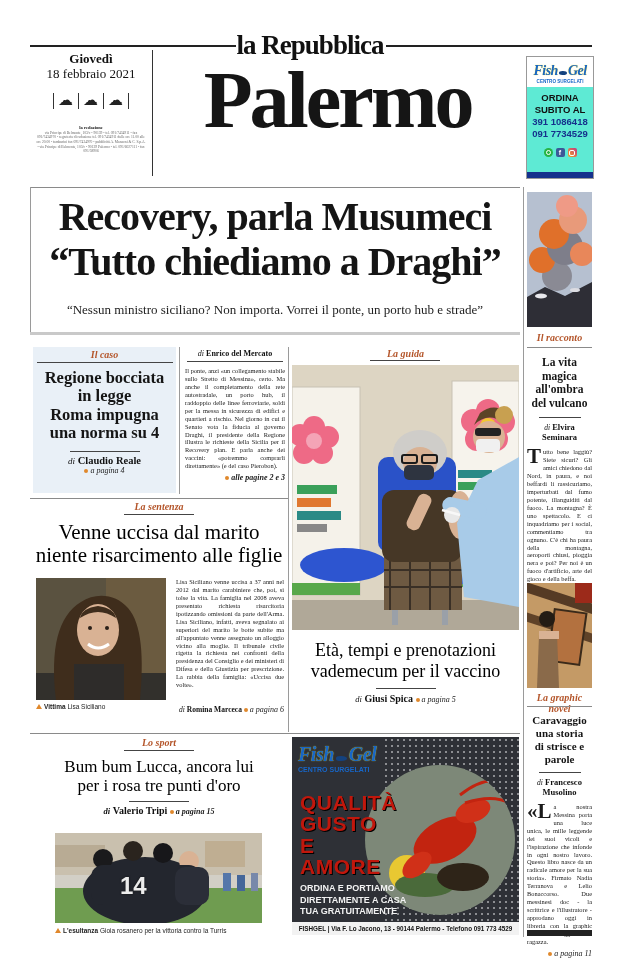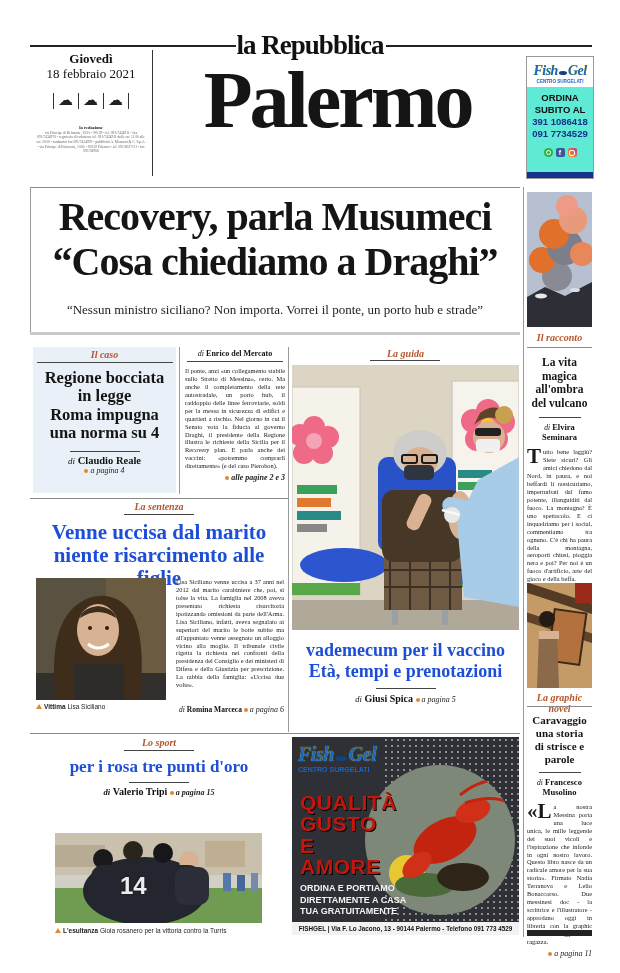--- a/index.html
+++ b/index.html
@@ -36,21 +36,21 @@
   .soc.fb{background:#3b5998;color:#fff;font:bold 7px/9px "Liberation Sans",sans-serif;text-align:center;}
   .soc.ig{background:linear-gradient(45deg,#f5a623,#c13584);}
   .soc.ig::after{content:"";display:block;width:4px;height:4px;border:1px solid #fff;border-radius:2px;margin:1.5px auto;}
   .adtop-bar{background:#15318c;}
   
   .lead-h{font-weight:bold;font-size:40px;letter-spacing:-1px;line-height:1.06;color:#151515;}
   .lead-sub{font-size:13px;color:#222;}
   
   .kicker{font-style:italic;font-weight:bold;font-size:10px;color:#b4552a;text-align:center;}
   .h-caso{font-weight:bold;font-size:16.5px;line-height:1.12;color:#151515;}
-  .h-med{font-weight:bold;color:#1d4ed8;}
+  .h-med{font-weight:normal;color:#000000;}
   .byline{font-size:10.5px;}
   .byline .p{font-style:italic;font-weight:normal;font-size:9px;}
   .byline .n{font-weight:bold;}
   .pageref{font-style:italic;font-size:8px;color:#222;}
   .bullet{display:inline-block;width:4px;height:4px;border-radius:50%;background:#e0882c;vertical-align:middle;margin-right:2px;}
   .body-text{font-size:6.4px;line-height:1.24;text-align:justify;color:#1a1a1a;}
   .dropcap::first-letter{float:left;font-size:21px;line-height:16px;font-weight:bold;padding-right:2px;}
   .caption{font-size:6.5px;color:#222;font-family:"Liberation Sans",sans-serif;}
   .caption b{font-weight:bold;}
   .tri{display:inline-block;width:0;height:0;border-left:3px solid transparent;border-right:3px solid transparent;
@@ -110,21 +110,21 @@
       <div class="socialrow">
         <span class="soc wa"></span><span class="soc fb">f</span><span class="soc ig"></span>
       </div>
     </div>
     <div class="adtop-bar" style="height:12px;"></div>
   </div>
 
   <div class="hline" style="left:30px;top:187px;width:490px;"></div>
   <div class="vline" style="left:30px;top:187px;height:145px;"></div>
   <div class="abs lead-h center" style="left:32px;top:196px;width:486px;">Recovery, parla Musumeci</div>
-  <div class="abs lead-h center" style="left:32px;top:241px;width:486px;">“Cosa chiediamo a Draghi”</div>
+  <div class="abs lead-h center" style="left:32px;top:241px;width:486px;">“Tutto chiediamo a Draghi”</div>
   <div class="abs lead-sub center" style="left:32px;top:302px;width:486px;">“Nessun ministro siciliano? Non importa. Vorrei il ponte, un porto hub e strade”</div>
   <div class="abs thick" style="left:30px;top:332px;width:490px;"></div>
 
   <div class="vline" style="left:523px;top:187px;height:750px;"></div>
 
   <div class="abs casobox center" style="left:33px;top:347px;width:143px;height:146px;">
     <div class="kicker" style="margin-top:2px;">Il caso</div>
     <div style="width:136px;height:1px;background:#444;margin:2px auto 6px;"></div>
     <div class="h-caso">Regione bocciata</div>
     <div class="h-caso">in legge</div>
@@ -243,34 +243,35 @@
     <circle cx="160" cy="150" r="8" fill="#e8e8e8"></circle>
     <line x1="150" y1="145" x2="168" y2="150" stroke="#f8f8f8" stroke-width="2.5"></line>
     <circle cx="197" cy="72" r="16" fill="#d9b294"></circle>
     <path d="M182,60 Q196,46 212,58 L214,46 Q200,38 188,48 Z" fill="#5c4426"></path>
     <circle cx="212" cy="50" r="9" fill="#c8a050"></circle>
     <rect x="183" y="63" width="26" height="8" rx="3" fill="#222"></rect>
     <rect x="184" y="74" width="24" height="13" rx="4" fill="#f0f0f0"></rect>
   </svg>
 
   <div class="abs center" style="left:292px;top:640px;width:227px;">
+    <div class="h-med" style="font-size:18px;line-height:1.15;">Età, tempi e prenotazioni</div>
     <div class="h-med" style="font-size:18px;line-height:1.15;">vademecum per il vaccino</div>
-    <div class="h-med" style="font-size:18px;line-height:1.15;">Età, tempi e prenotazioni</div>
     <div style="width:60px;height:1px;background:#444;margin:7px auto 4px;"></div>
     <div style="font-size:10px;">
       <span style="font-style:italic;font-size:8.5px;">di</span> <b>Giusi Spica</b>
       <span class="bullet"></span><span class="pageref">a pagina 5</span>
     </div>
   </div>
 
   <div class="hline" style="left:30px;top:733px;width:490px;"></div>
 
   <div class="abs center" style="left:30px;top:737px;width:258px;">
     <div class="kicker">Lo sport</div>
     <div style="width:70px;height:1px;background:#444;margin:2px auto 6px;"></div>
+    <div class="h-med" style="font-size:17px;line-height:1.12;">Bum bum Lucca, ancora lui</div>
     <div class="h-med" style="font-size:17px;line-height:1.12;">per i rosa tre punti d'oro</div>
     <div style="width:60px;height:1px;background:#444;margin:6px auto 3px;"></div>
     <div style="font-size:10px;font-weight:bold;">
       <span style="font-style:italic;font-size:8.5px;">di</span> <b>Valerio Tripi</b>
       <span class="bullet"></span><span class="pageref">a pagina 15</span>
     </div>
   </div>
 
   <svg class="abs photo" style="left:55px;top:833px;" width="207" height="90" viewBox="0 0 207 90">
     <rect width="207" height="90" fill="#d2cfc6"></rect>

